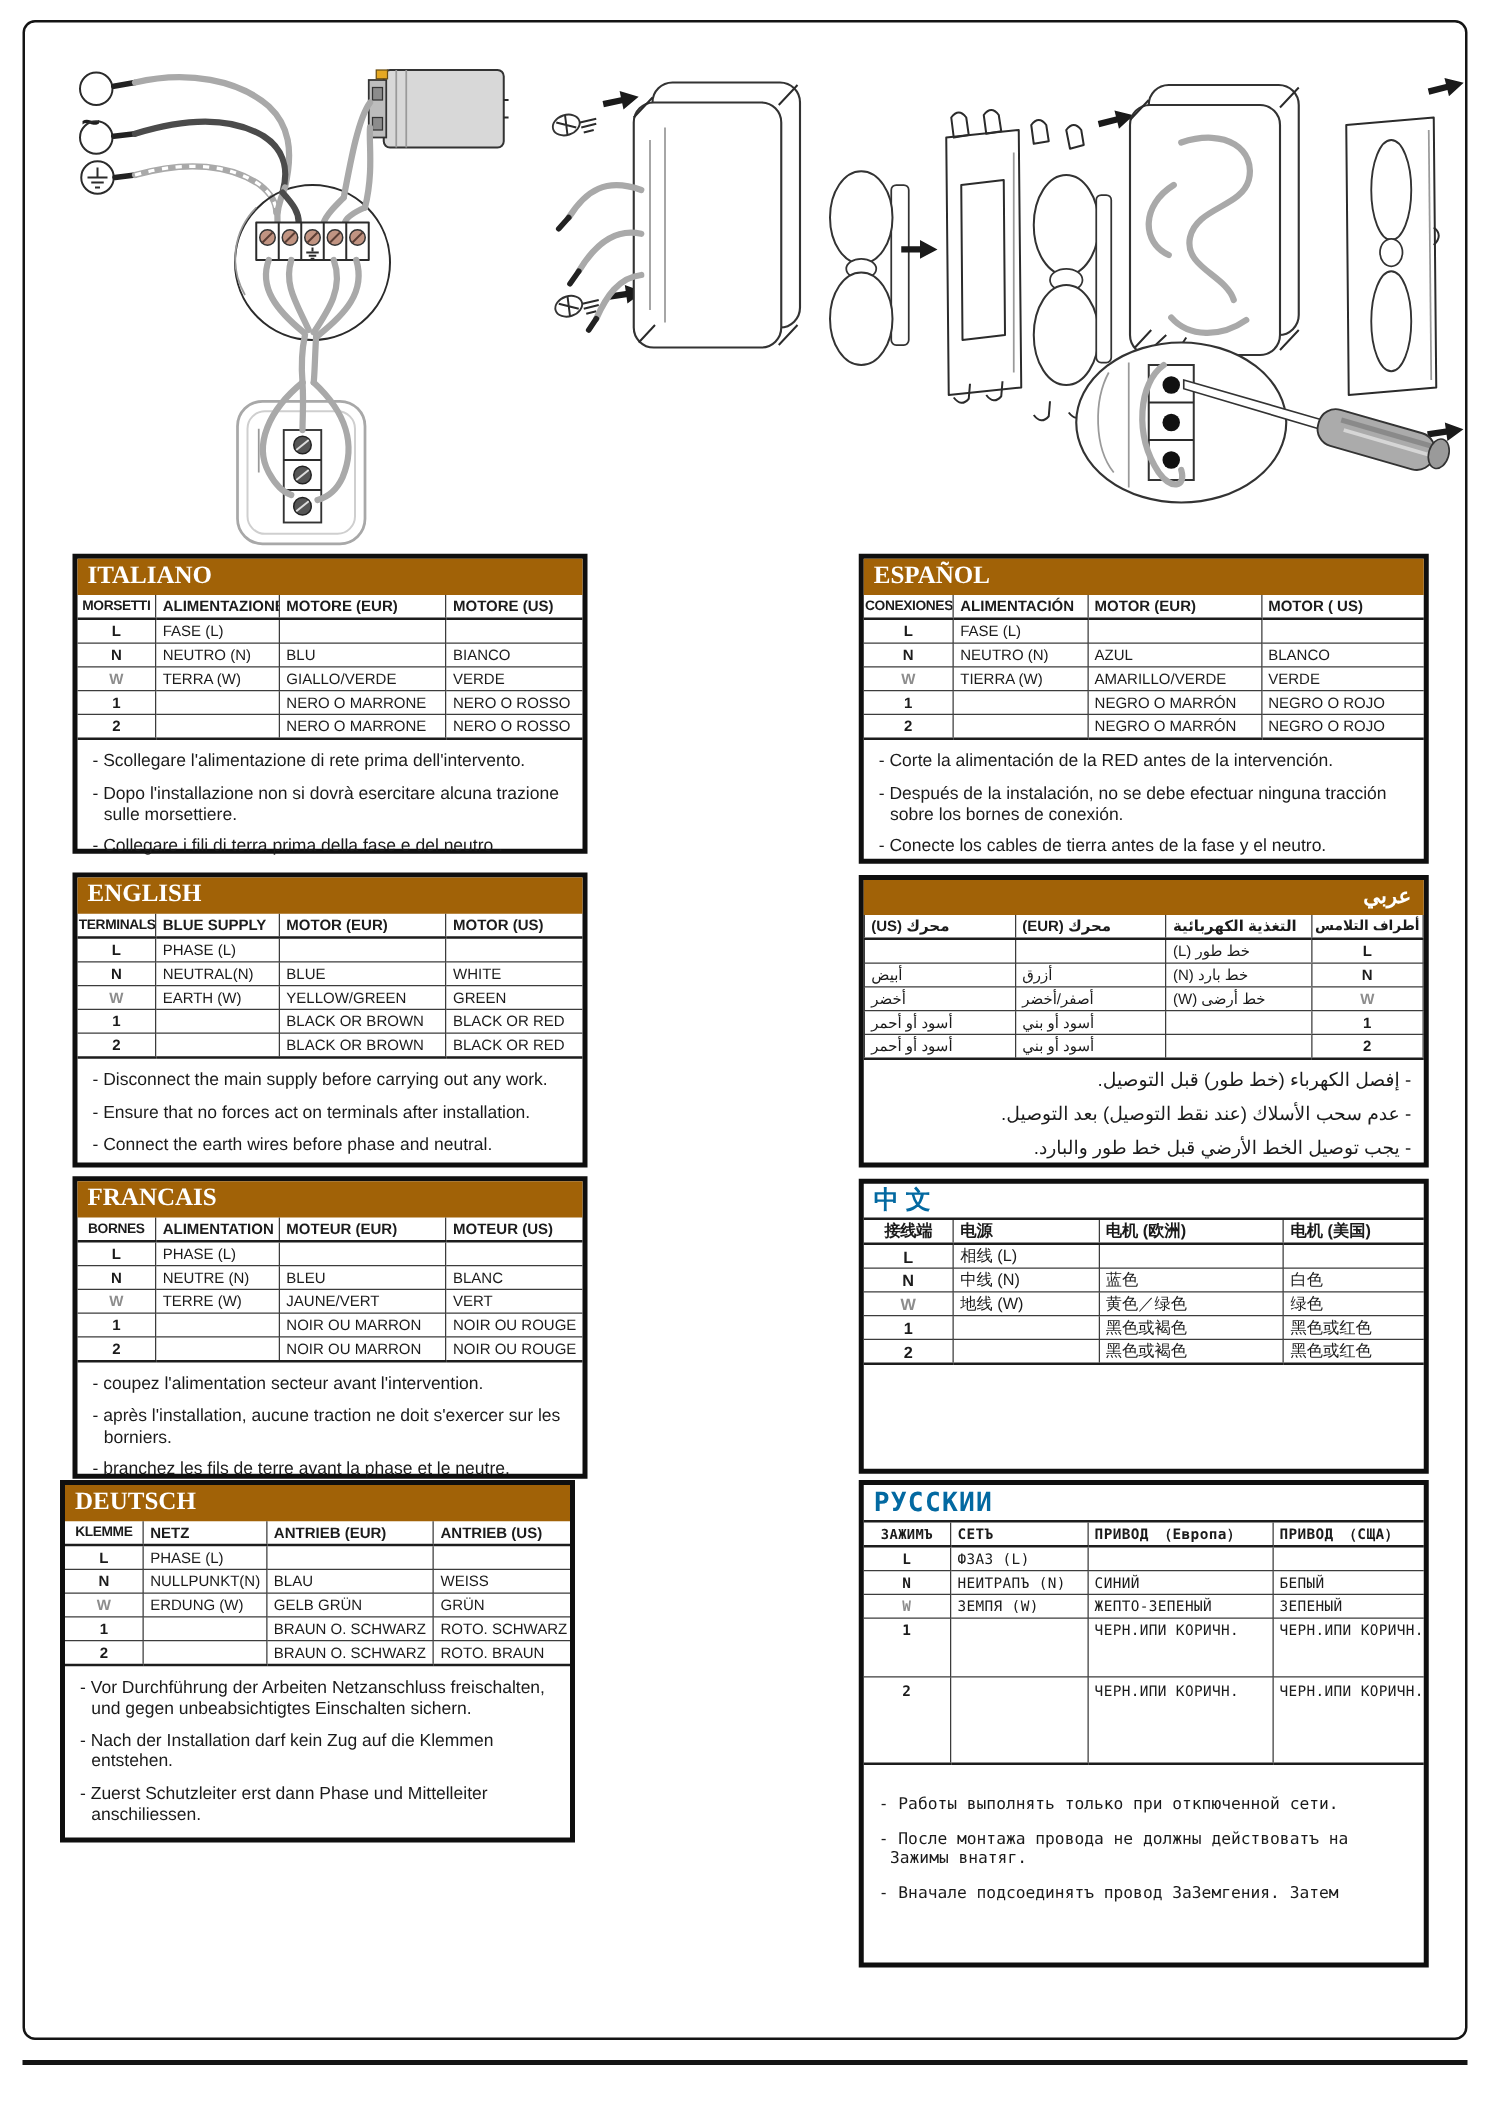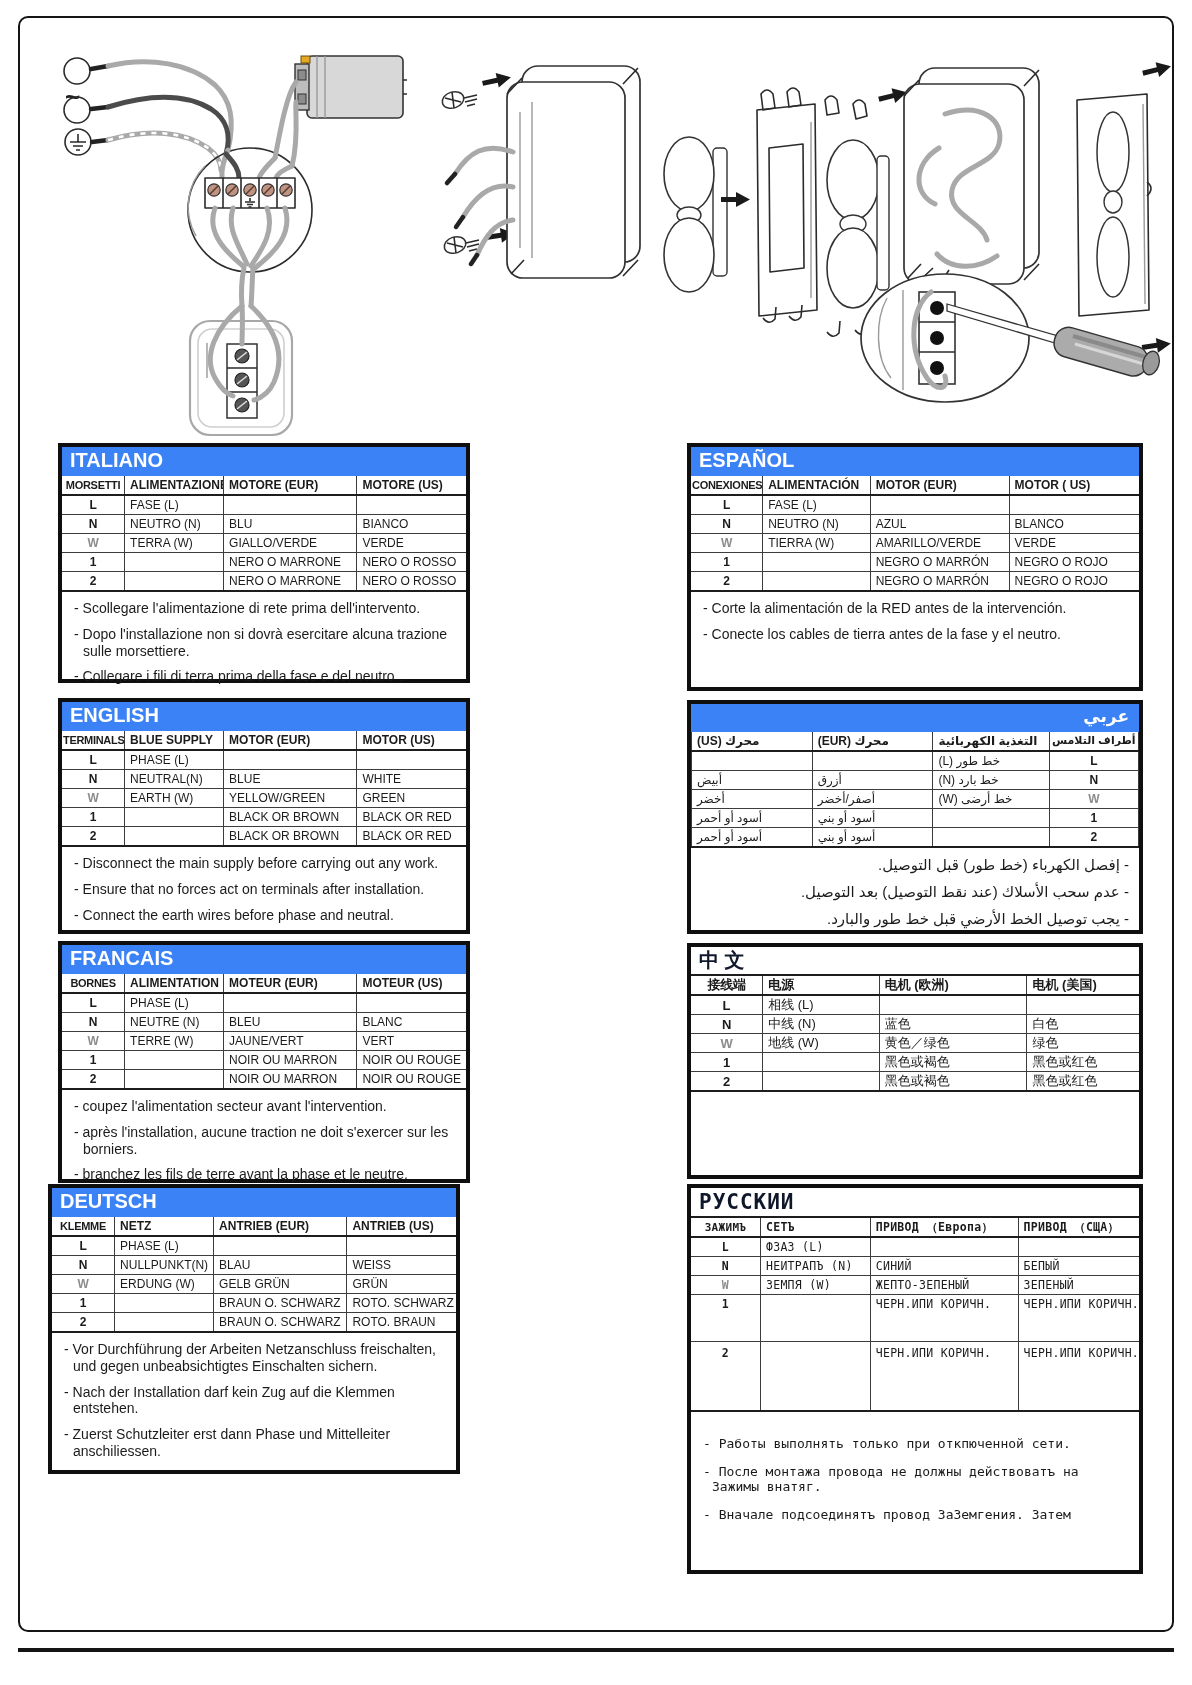--- a/index.html
+++ b/index.html
@@ -28,22 +28,22 @@
   .b-it{left:58px;top:443px;width:412px;height:240px;}
   .b-es{left:687px;top:443px;width:456px;height:248px;}
   .b-en{left:58px;top:698px;width:412px;height:236px;}
   .b-ar{left:687px;top:700px;width:456px;height:234px;}
   .b-fr{left:58px;top:941px;width:412px;height:242px;}
   .b-cn{left:687px;top:943px;width:456px;height:236px;}
   .b-de{left:48px;top:1184px;width:412px;height:290px;}
   .b-ru{left:687px;top:1184px;width:456px;height:390px;}
 
   .lang-title{font-weight:bold;font-size:20px;line-height:1.15;}
-  .lang-title.bar{background:#3b82f6;color:#fff;padding:2px 8px 4px;}
-  .lang-title.plain{color:#0f172a;padding:2px 8px 2px;border-bottom:2px solid #1d1d1d;}
+  .lang-title.bar{background:#a16207;color:#fff;padding:2px 8px 4px;font-family:Liberation Serif, serif;}
+  .lang-title.plain{color:#0369a1;padding:2px 8px 2px;border-bottom:2px solid #1d1d1d;}
   .b-ar .lang-title{font-size:17px;padding:3px 10px 5px;text-align:right;}
 
   .term-table{width:100%;border-collapse:collapse;table-layout:fixed;}
   .term-table th,.term-table td{
     border:1px solid #3c3c3c;font-size:12px;padding:0 5px;height:18px;
     overflow:hidden;white-space:nowrap;text-align:left;vertical-align:middle;
   }
   .term-table th{font-weight:bold;border-bottom:2.5px solid #1d1d1d;font-size:12px;}
   .term-table th:first-child{text-align:center;padding:0 1px;font-size:11px;letter-spacing:-0.3px;}
   .term-table tr>*:first-child{border-left:none;}
@@ -371,20 +371,21 @@
           <tr class="row-4">
             <td class="term">2</td>
             <td></td>
             <td>NEGRO O MARRÓN</td>
             <td>NEGRO O ROJO</td>
           </tr>
         </tbody>
       </table>
       <div class="notes">
         <p>- Corte la alimentación de la RED antes de la intervención.</p>
+        <p>- Después de la instalación, no se debe efectuar ninguna tracción sobre los bornes de conexión.</p>
         <p>- Conecte los cables de tierra antes de la fase y el neutro.</p>
       </div>
     </section>
     <section class="lang-block b-en" dir="ltr">
       <div class="lang-title bar">ENGLISH</div>
       <table class="term-table">
         <colgroup>
           <col class="c1">
           <col class="c2">
           <col class="c3">

